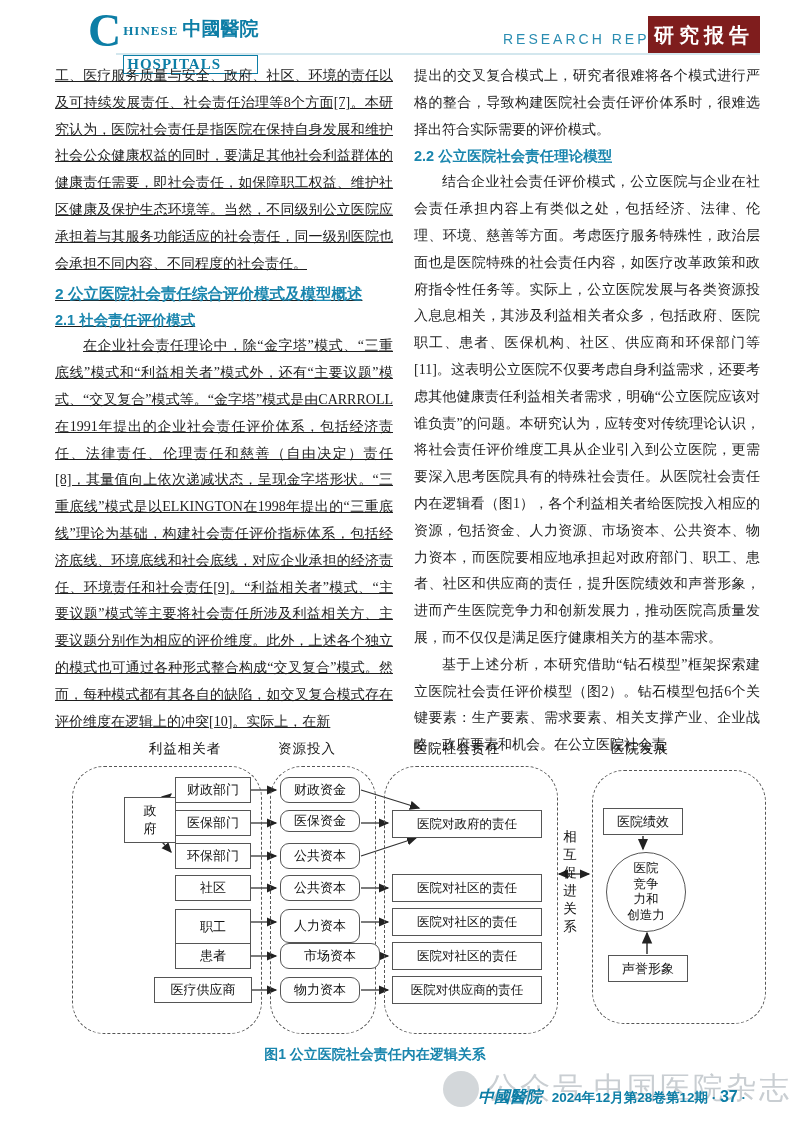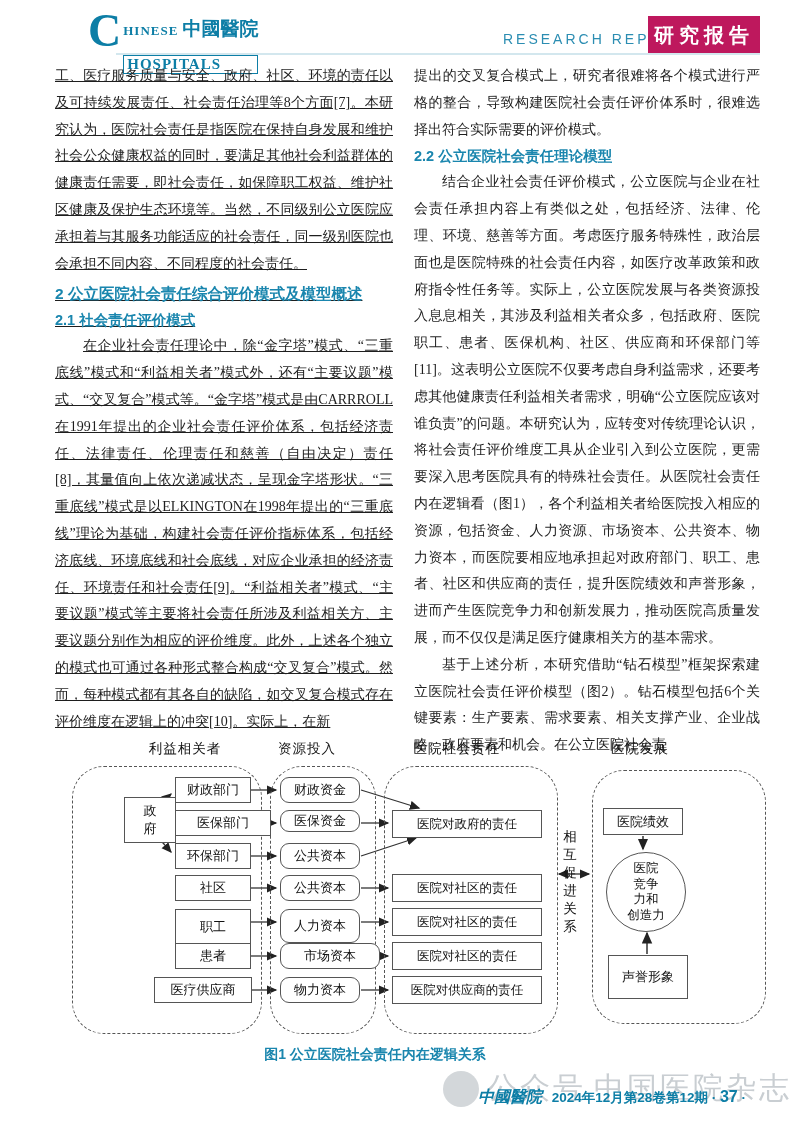--- a/index.html
+++ b/index.html
@@ -12,21 +12,21 @@
   .logo { position:absolute; left:88px; top:10px; color:#0d7ea6; display:flex; align-items:flex-start; }
   .logo-c { font-size:46px; font-weight:bold; line-height:42px; font-family:"Liberation Serif",serif; }
   .logo-right { margin-left:2px; margin-top:6px; }
   .logo-row1 { display:flex; align-items:baseline; gap:4px; }
   .logo-hinese { font-size:13px; font-weight:bold; letter-spacing:1px; font-family:"Liberation Serif",serif; }
   .logo-cn { font-size:19px; font-weight:bold; font-family:"Liberation Serif",serif; }
   .logo-hosp { margin-top:13px; font-size:15px; font-weight:bold; letter-spacing:1px;
                border:1.5px solid #0d7ea6; padding:0 3px; display:inline-block; }
   .research-report { position:absolute; left:503px; top:31px; color:#2b8db2;
     font-family:"Liberation Sans",sans-serif; font-size:14px; letter-spacing:3px; }
-  .badge { position:absolute; left:648px; top:16px; width:112px; height:39px; background:#be185d;
+  .badge { position:absolute; left:648px; top:16px; width:112px; height:39px; background:#7f1d1d;
     color:#fff; font-family:"Liberation Sans",sans-serif; font-size:20px; font-weight:bold;
     letter-spacing:5px; display:flex; align-items:center; justify-content:center; }
   .header-line { position:absolute; left:116px; top:53px; width:644px; height:2px; background:#d3e7ee; }
 
   
   .col { position:absolute; top:63px; font-size:14px; line-height:26.8px; text-align:justify; color:#1e1e1e; }
   .col-left  { left:55px;  width:338px;text-decoration:underline; }
   .col-right { left:414px; width:346px; }
   .col p { margin:0; }
   .col p.indent { text-indent:2em; }
@@ -136,21 +136,21 @@
     <div class="fig-head" style="left:570px;">医院发展</div>
 
     <div class="group" style="left:2px;   top:28px; width:188px; height:266px;"></div>
     <div class="group" style="left:200px; top:28px; width:104px; height:266px;"></div>
     <div class="group" style="left:314px; top:28px; width:172px; height:266px;"></div>
     <div class="group" style="left:522px; top:32px; width:172px; height:252px;"></div>
 
     <div class="bx gov">政府</div>
 
     <div class="bx" style="left:105px; top:39px;  width:76px; height:26px;">财政部门</div>
-    <div class="bx" style="left:105px; top:72px;  width:96px; height:26px;">医保部门</div>
+    <div class="bx" style="left:105px; top:72px;  width:76px; height:26px;">医保部门</div>
     <div class="bx" style="left:105px; top:105px; width:76px; height:26px;">环保部门</div>
     <div class="bx" style="left:105px; top:137px; width:76px; height:26px;">社区</div>
     <div class="bx" style="left:105px; top:171px; width:76px; height:36px;">职工</div>
     <div class="bx" style="left:105px; top:205px; width:76px; height:26px;">患者</div>
     <div class="bx" style="left:84px;  top:239px; width:98px; height:26px;">医疗供应商</div>
 
     <div class="bx round" style="left:210px; top:39px;  width:80px; height:26px;">财政资金</div>
     <div class="bx round" style="left:210px; top:72px;  width:80px; height:22px;">医保资金</div>
     <div class="bx round" style="left:210px; top:105px; width:80px; height:26px;">公共资本</div>
     <div class="bx round" style="left:210px; top:137px; width:80px; height:26px;">公共资本</div>
@@ -166,21 +166,21 @@
 
     <div class="vlabel">相互促进关系</div>
 
     <div class="bx" style="left:533px; top:70px; width:80px; height:27px;">医院绩效</div>
     <div class="circle">
       <span>医院</span>
       <span>竞争</span>
       <span>力和</span>
       <span>创造力</span>
     </div>
-    <div class="bx" style="left:538px; top:217px; width:80px; height:44px;">声誉形象</div>
+    <div class="bx" style="left:538px; top:217px; width:80px; height:27px;">声誉形象</div>
   </div>
 
   <div class="fig-caption">图1 公立医院社会责任内在逻辑关系</div>
 
   <div class="watermark">
     <span class="wm-circle"></span>
     <span>公众号</span>
     <span>中国医院杂志</span>
   </div>
 

